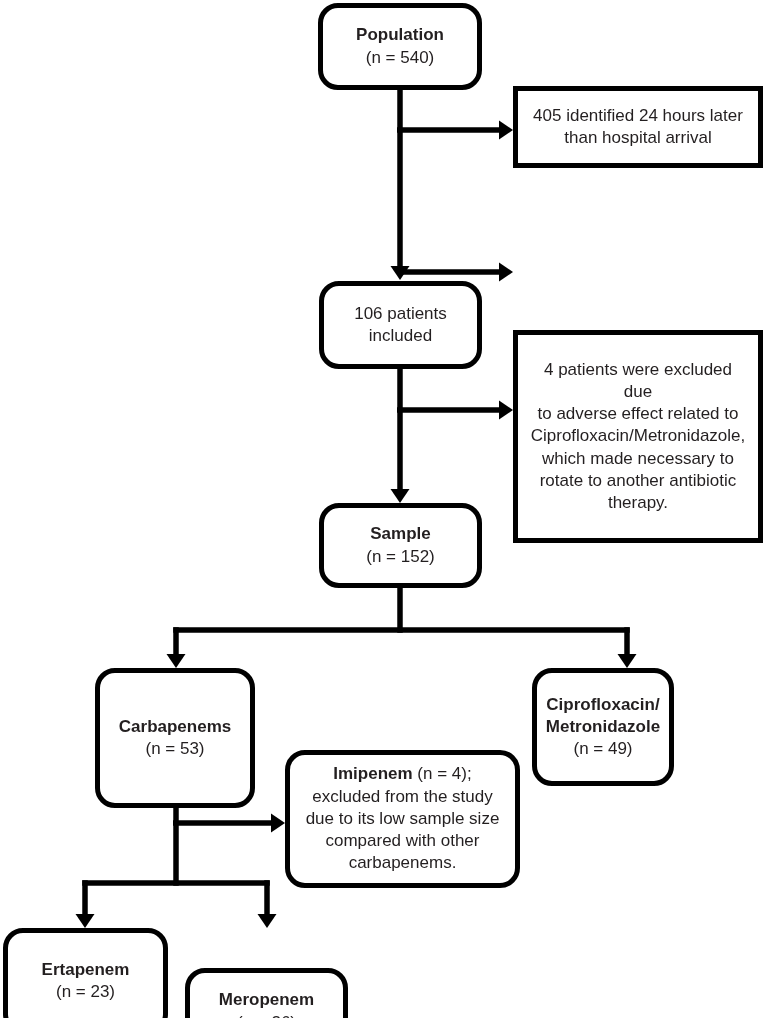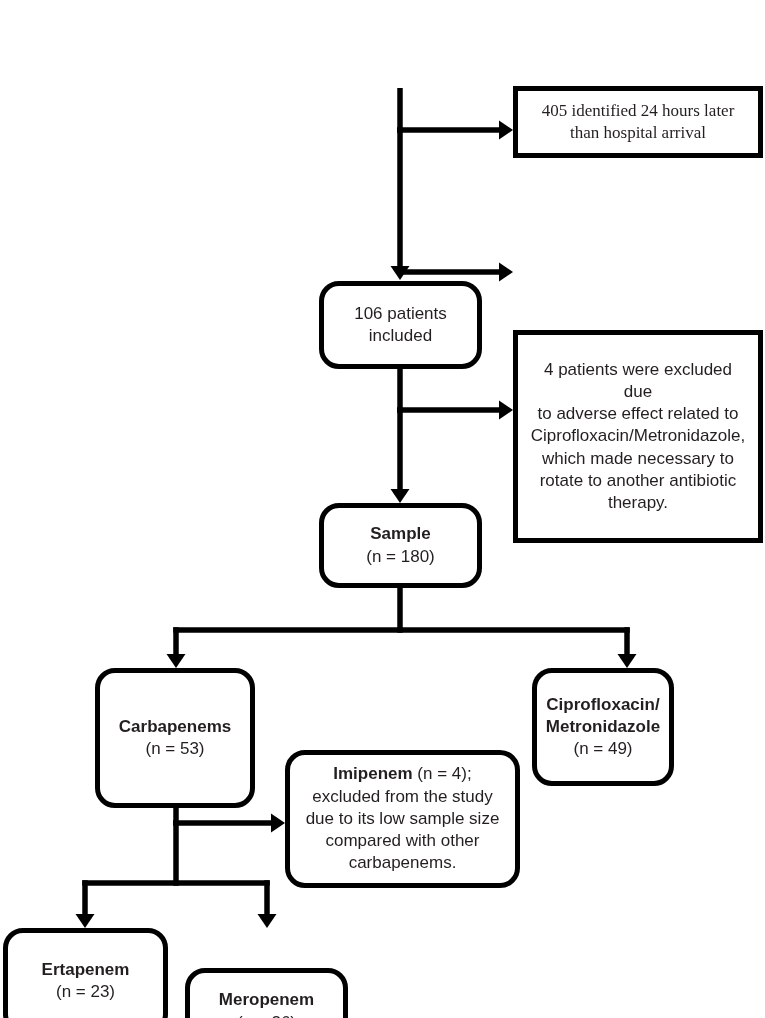--- a/index.html
+++ b/index.html
@@ -55,22 +55,26 @@
       <polygon points="271,813.5 271,832.5 285,823" stroke="none"></polygon>
 
       <line x1="82.25" y1="883" x2="269.75" y2="883"></line>
       <line x1="85" y1="880.25" x2="85" y2="915"></line>
       <polygon points="75.5,914 94.5,914 85,928" stroke="none"></polygon>
       <line x1="267" y1="880.25" x2="267" y2="915"></line>
       <polygon points="257.5,914 276.5,914 267,928" stroke="none"></polygon>
     </g>
   </svg>
 
+  <div class="node rnode" style="left:318px;top:3px;width:164px;height:87px;">
+    <div class="title">Population</div>
+    <div class="sub">(n = 540)</div>
+  </div>
 
-  <div class="node" style="left:513px;top:86px;width:250px;height:72px;font-family:Liberation Serif, serif;">
+  <div class="node" style="left:513px;top:86px;width:250px;height:82px;">
     <div class="body">405 identified 24 hours later
 than hospital arrival</div>
   </div>
 
 
   <div class="node" style="left:513px;top:330px;width:250px;height:213px;">
     <div class="body">4 patients were excluded
 due
 to adverse effect related to
 Ciprofloxacin/Metronidazole,
@@ -79,21 +83,21 @@
 therapy.</div>
   </div>
 
   <div class="node rnode" style="left:319px;top:281px;width:163px;height:88px;">
     <div class="body">106 patients
 included</div>
   </div>
 
   <div class="node rnode" style="left:319px;top:503px;width:163px;height:85px;">
     <div class="title">Sample</div>
-    <div class="sub">(n = 180)</div>
+    <div class="sub">(n = 152)</div>
   </div>
 
   <div class="node rnode" style="left:95px;top:668px;width:160px;height:140px;">
     <div class="title">Carbapenems</div>
     <div class="sub">(n = 53)</div>
   </div>
 
   <div class="node rnode" style="left:532px;top:668px;width:142px;height:118px;">
     <div class="title">Ciprofloxacin/
 Metronidazole</div>

